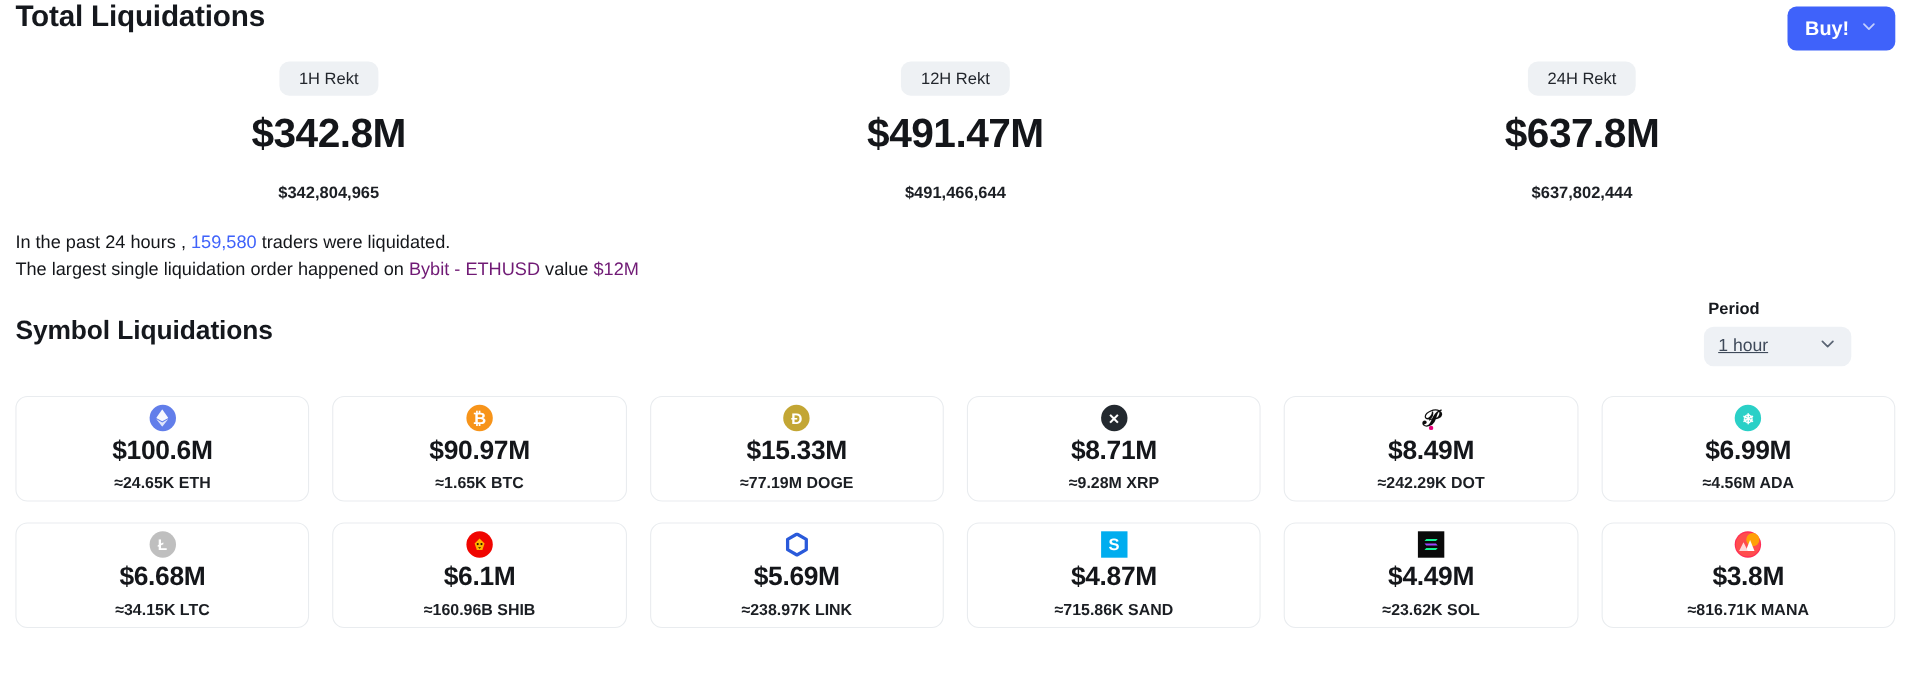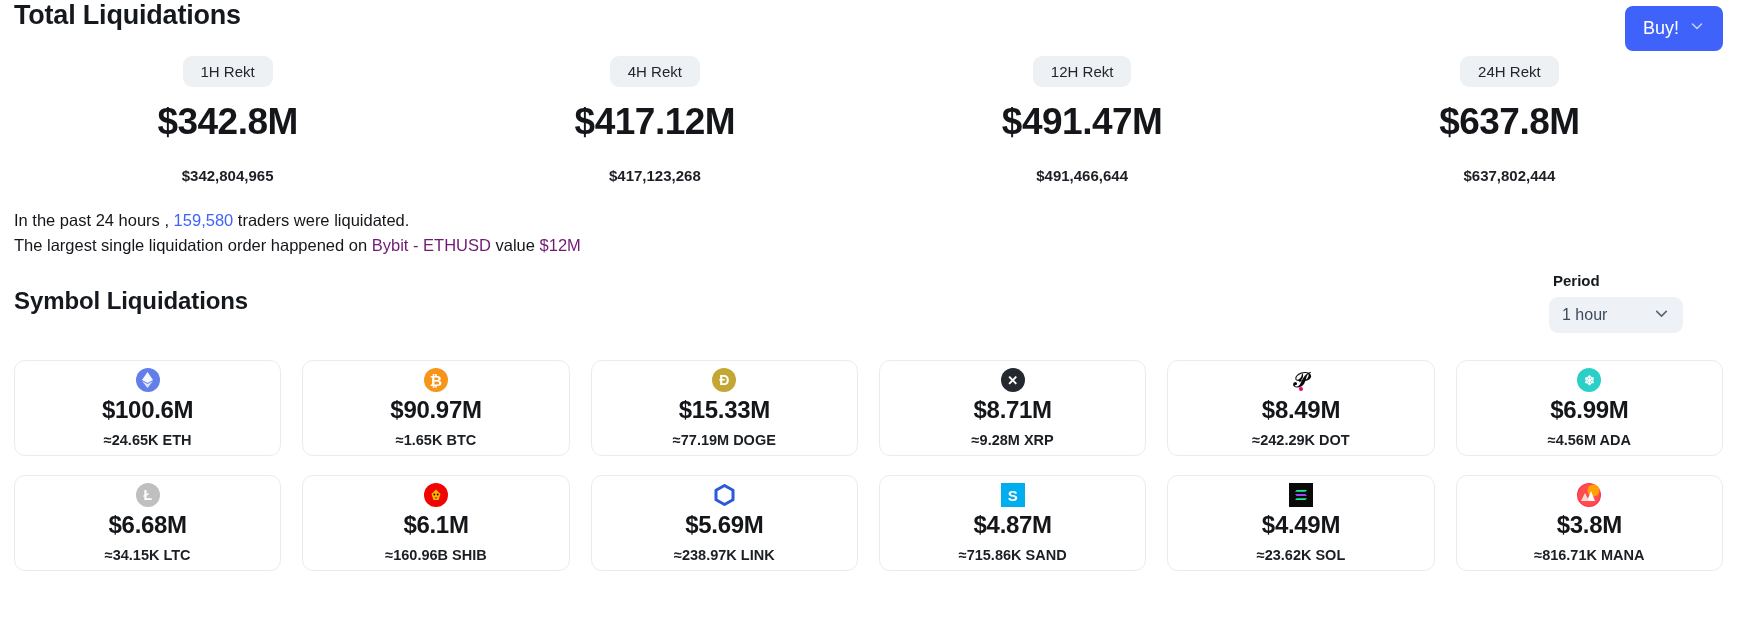--- a/index.html
+++ b/index.html
@@ -15,23 +15,23 @@
   
   .header-row { position: relative; height: 50px; }
   .page-title {
     font-size: 27px; font-weight: 700; letter-spacing: -0.2px;
     color: #15181d; padding-top: 0; display: inline-block;
   }
   .buy-button {
     position: absolute; right: 0; top: 6px;
     background: #3f62fa; color: #fff;
     border: none; border-radius: 8px;
-    height: 45px; width: 98px;
+    height: 40px; width: 98px;
     display: flex; align-items: center; justify-content: center; gap: 10px;
-    font-size: 18px; font-weight: 400;
+    font-size: 18px; font-weight: 700;
     font-family: "Liberation Sans", sans-serif;
     cursor: pointer;
   }
   .buy-button .chev { display: block; }
 
   
   .totals { display: flex; margin-top: 6px; }
   .total-col { flex: 1 1 0; display: flex; flex-direction: column; align-items: center; }
   .rekt-pill {
     background: #eef1f4; color: #22262c;
@@ -59,20 +59,21 @@
     position: absolute; right: 40px; top: -12px;
     display: flex; flex-direction: column; align-items: flex-start; margin-left: 13px;
   }
   .period-label { font-size: 15px; font-weight: 700; color: #15181d; margin-bottom: 8px; margin-left: 4px; }
   .period-select {
     background: #eef1f5; border: none; border-radius: 9px;
     width: 134px; height: 36px; padding: 0 13px;
     display: flex; align-items: center; justify-content: space-between;
     color: #3f4a5a; font-size: 16px; font-weight: 500; cursor: pointer;
     font-family: "Liberation Sans", sans-serif;
+    text-decoration: underline;
   }
 
   
   .grid { display: grid; grid-template-columns: repeat(6, 1fr); gap: 19px 21px; margin-top: 2px; }
   .sym-card {
     background: #fff; border: 1px solid #e9ecef; border-radius: 11px;
     height: 96px; display: flex; flex-direction: column; align-items: center;
     justify-content: center; cursor: pointer;
   }
   .sym-icon { height: 24px; width: 24px; display: flex; align-items: center; justify-content: center; margin-bottom: 5px; }
@@ -116,25 +117,20 @@
     </button>
   </div>
 
   <div class="totals">
     <div class="total-col">
       <div class="rekt-pill">1H Rekt</div>
       <div class="total-big">$342.8M</div>
       <div class="total-exact">$342,804,965</div>
     </div>
     <div class="total-col">
-      <div class="rekt-pill">4H Rekt</div>
-      <div class="total-big">$417.12M</div>
-      <div class="total-exact">$417,123,268</div>
-    </div>
-    <div class="total-col">
       <div class="rekt-pill">12H Rekt</div>
       <div class="total-big">$491.47M</div>
       <div class="total-exact">$491,466,644</div>
     </div>
     <div class="total-col">
       <div class="rekt-pill">24H Rekt</div>
       <div class="total-big">$637.8M</div>
       <div class="total-exact">$637,802,444</div>
     </div>
   </div>

